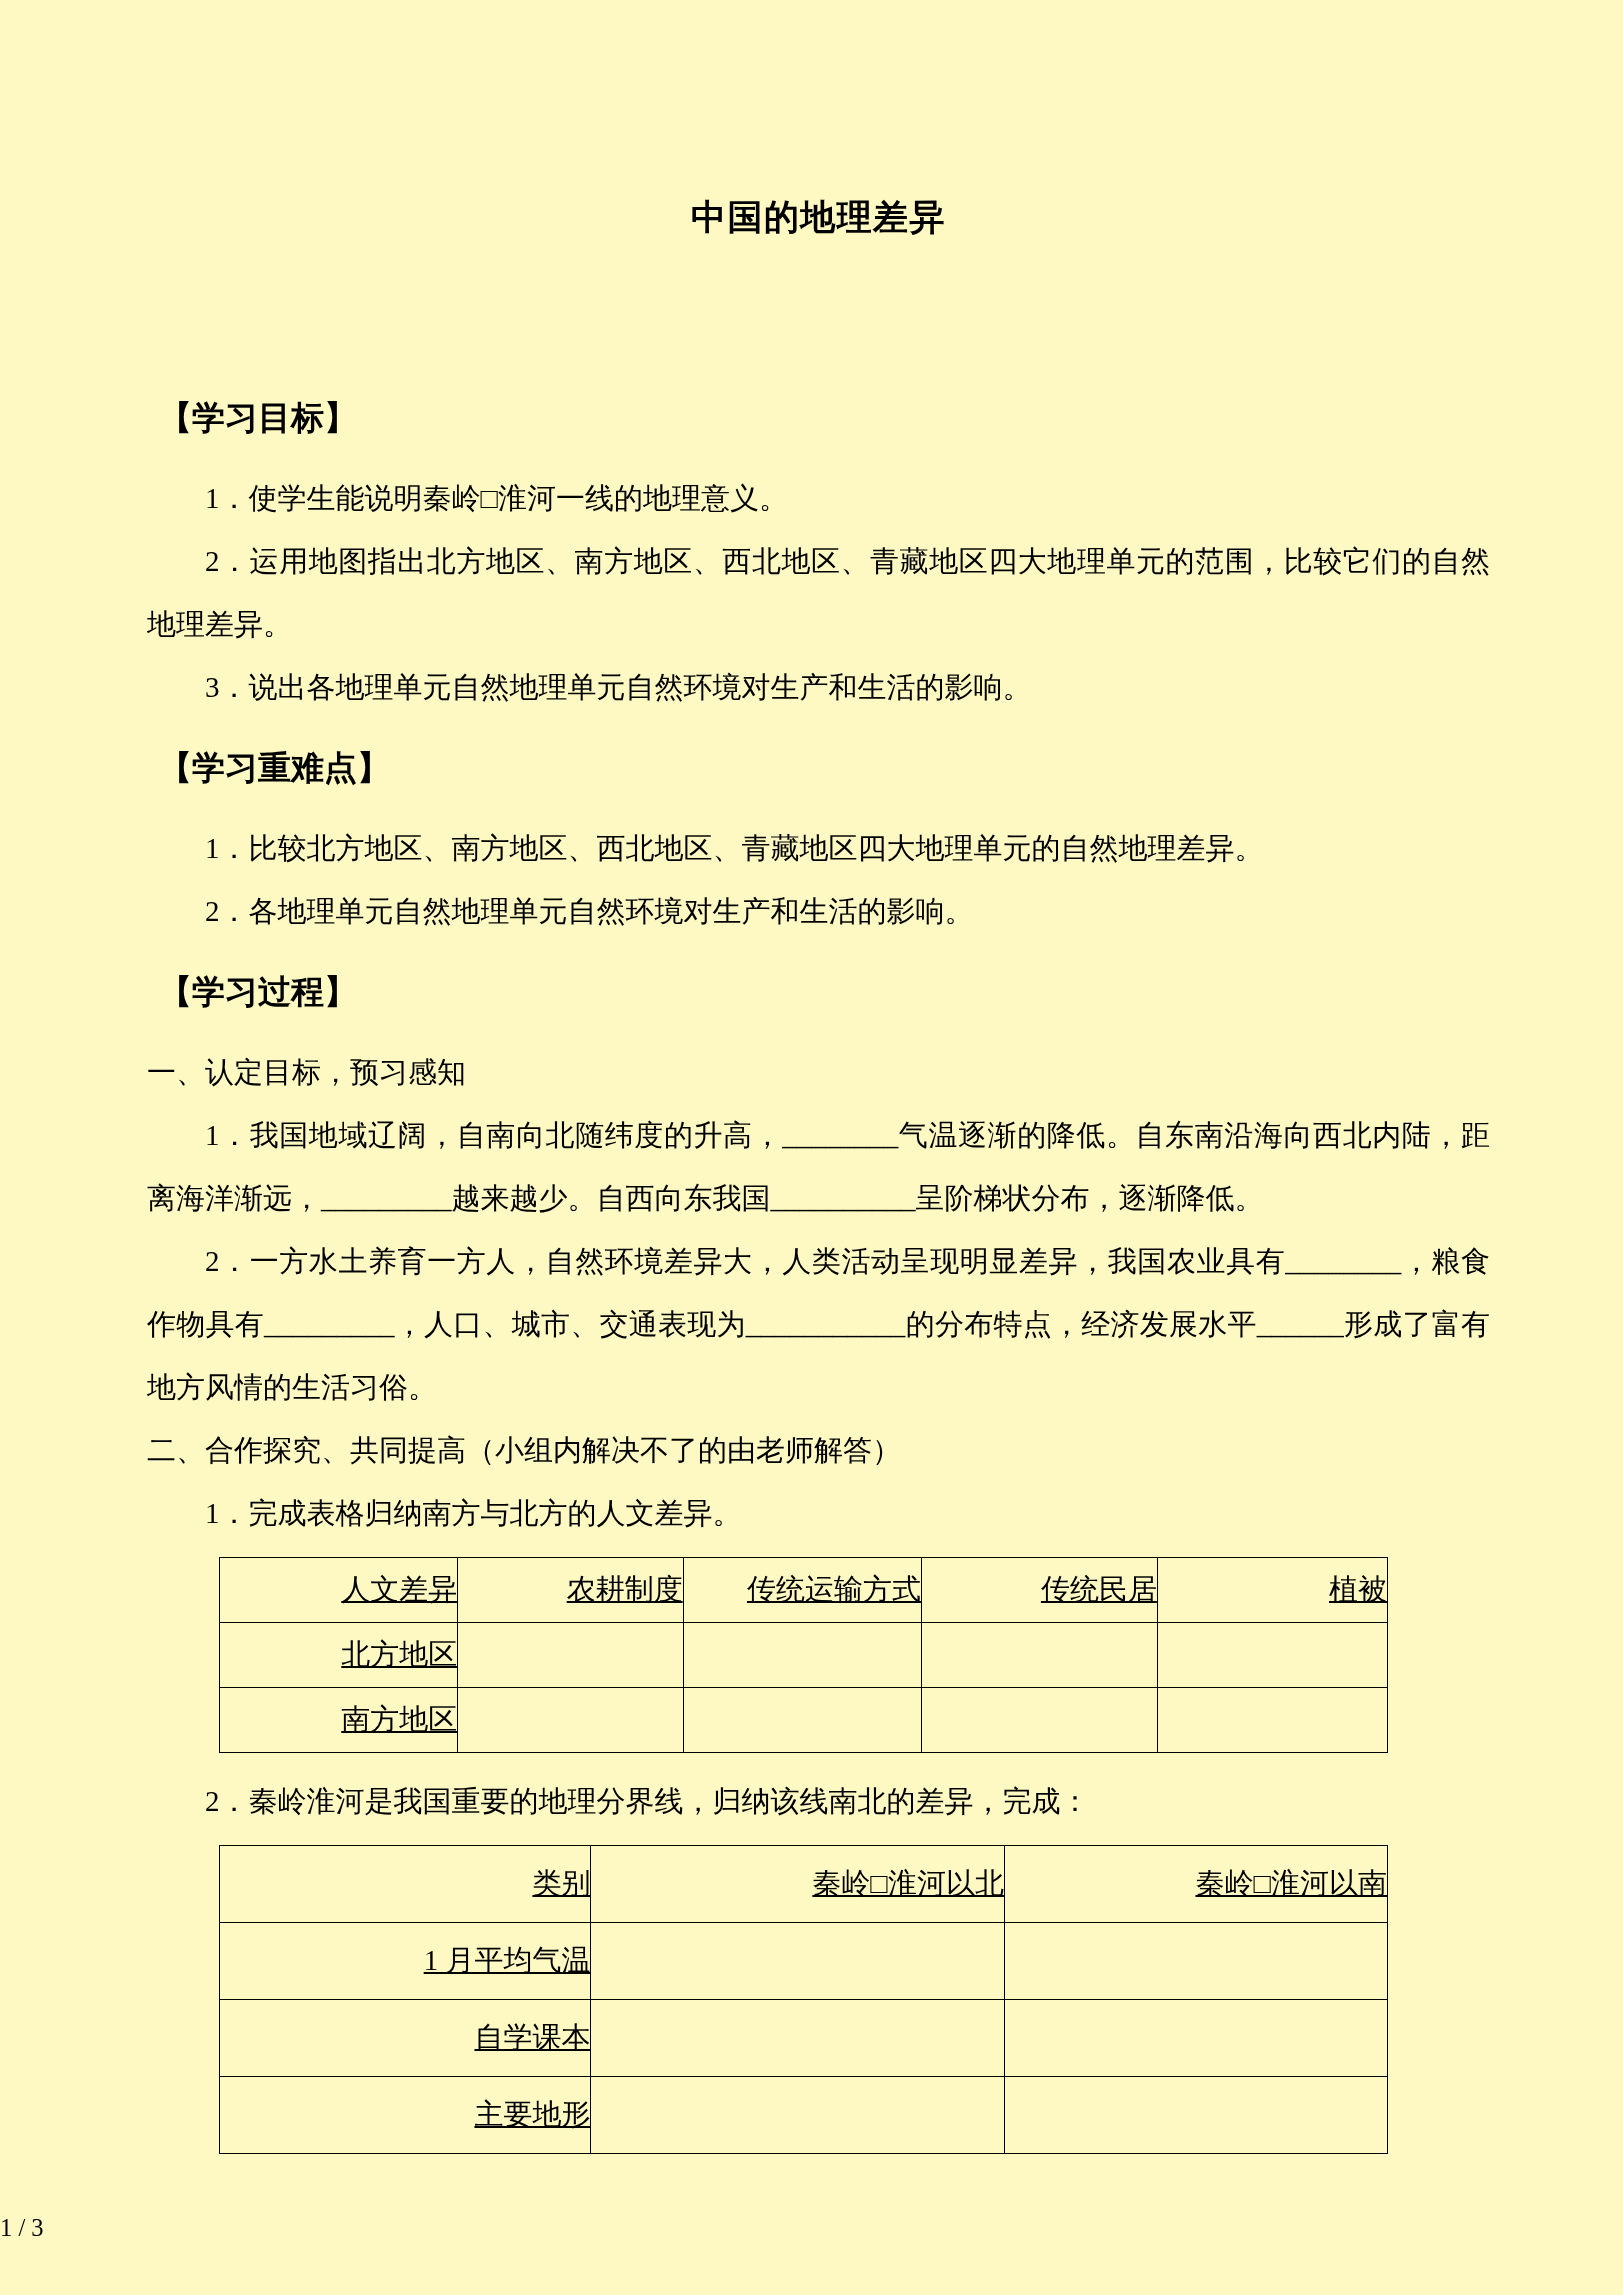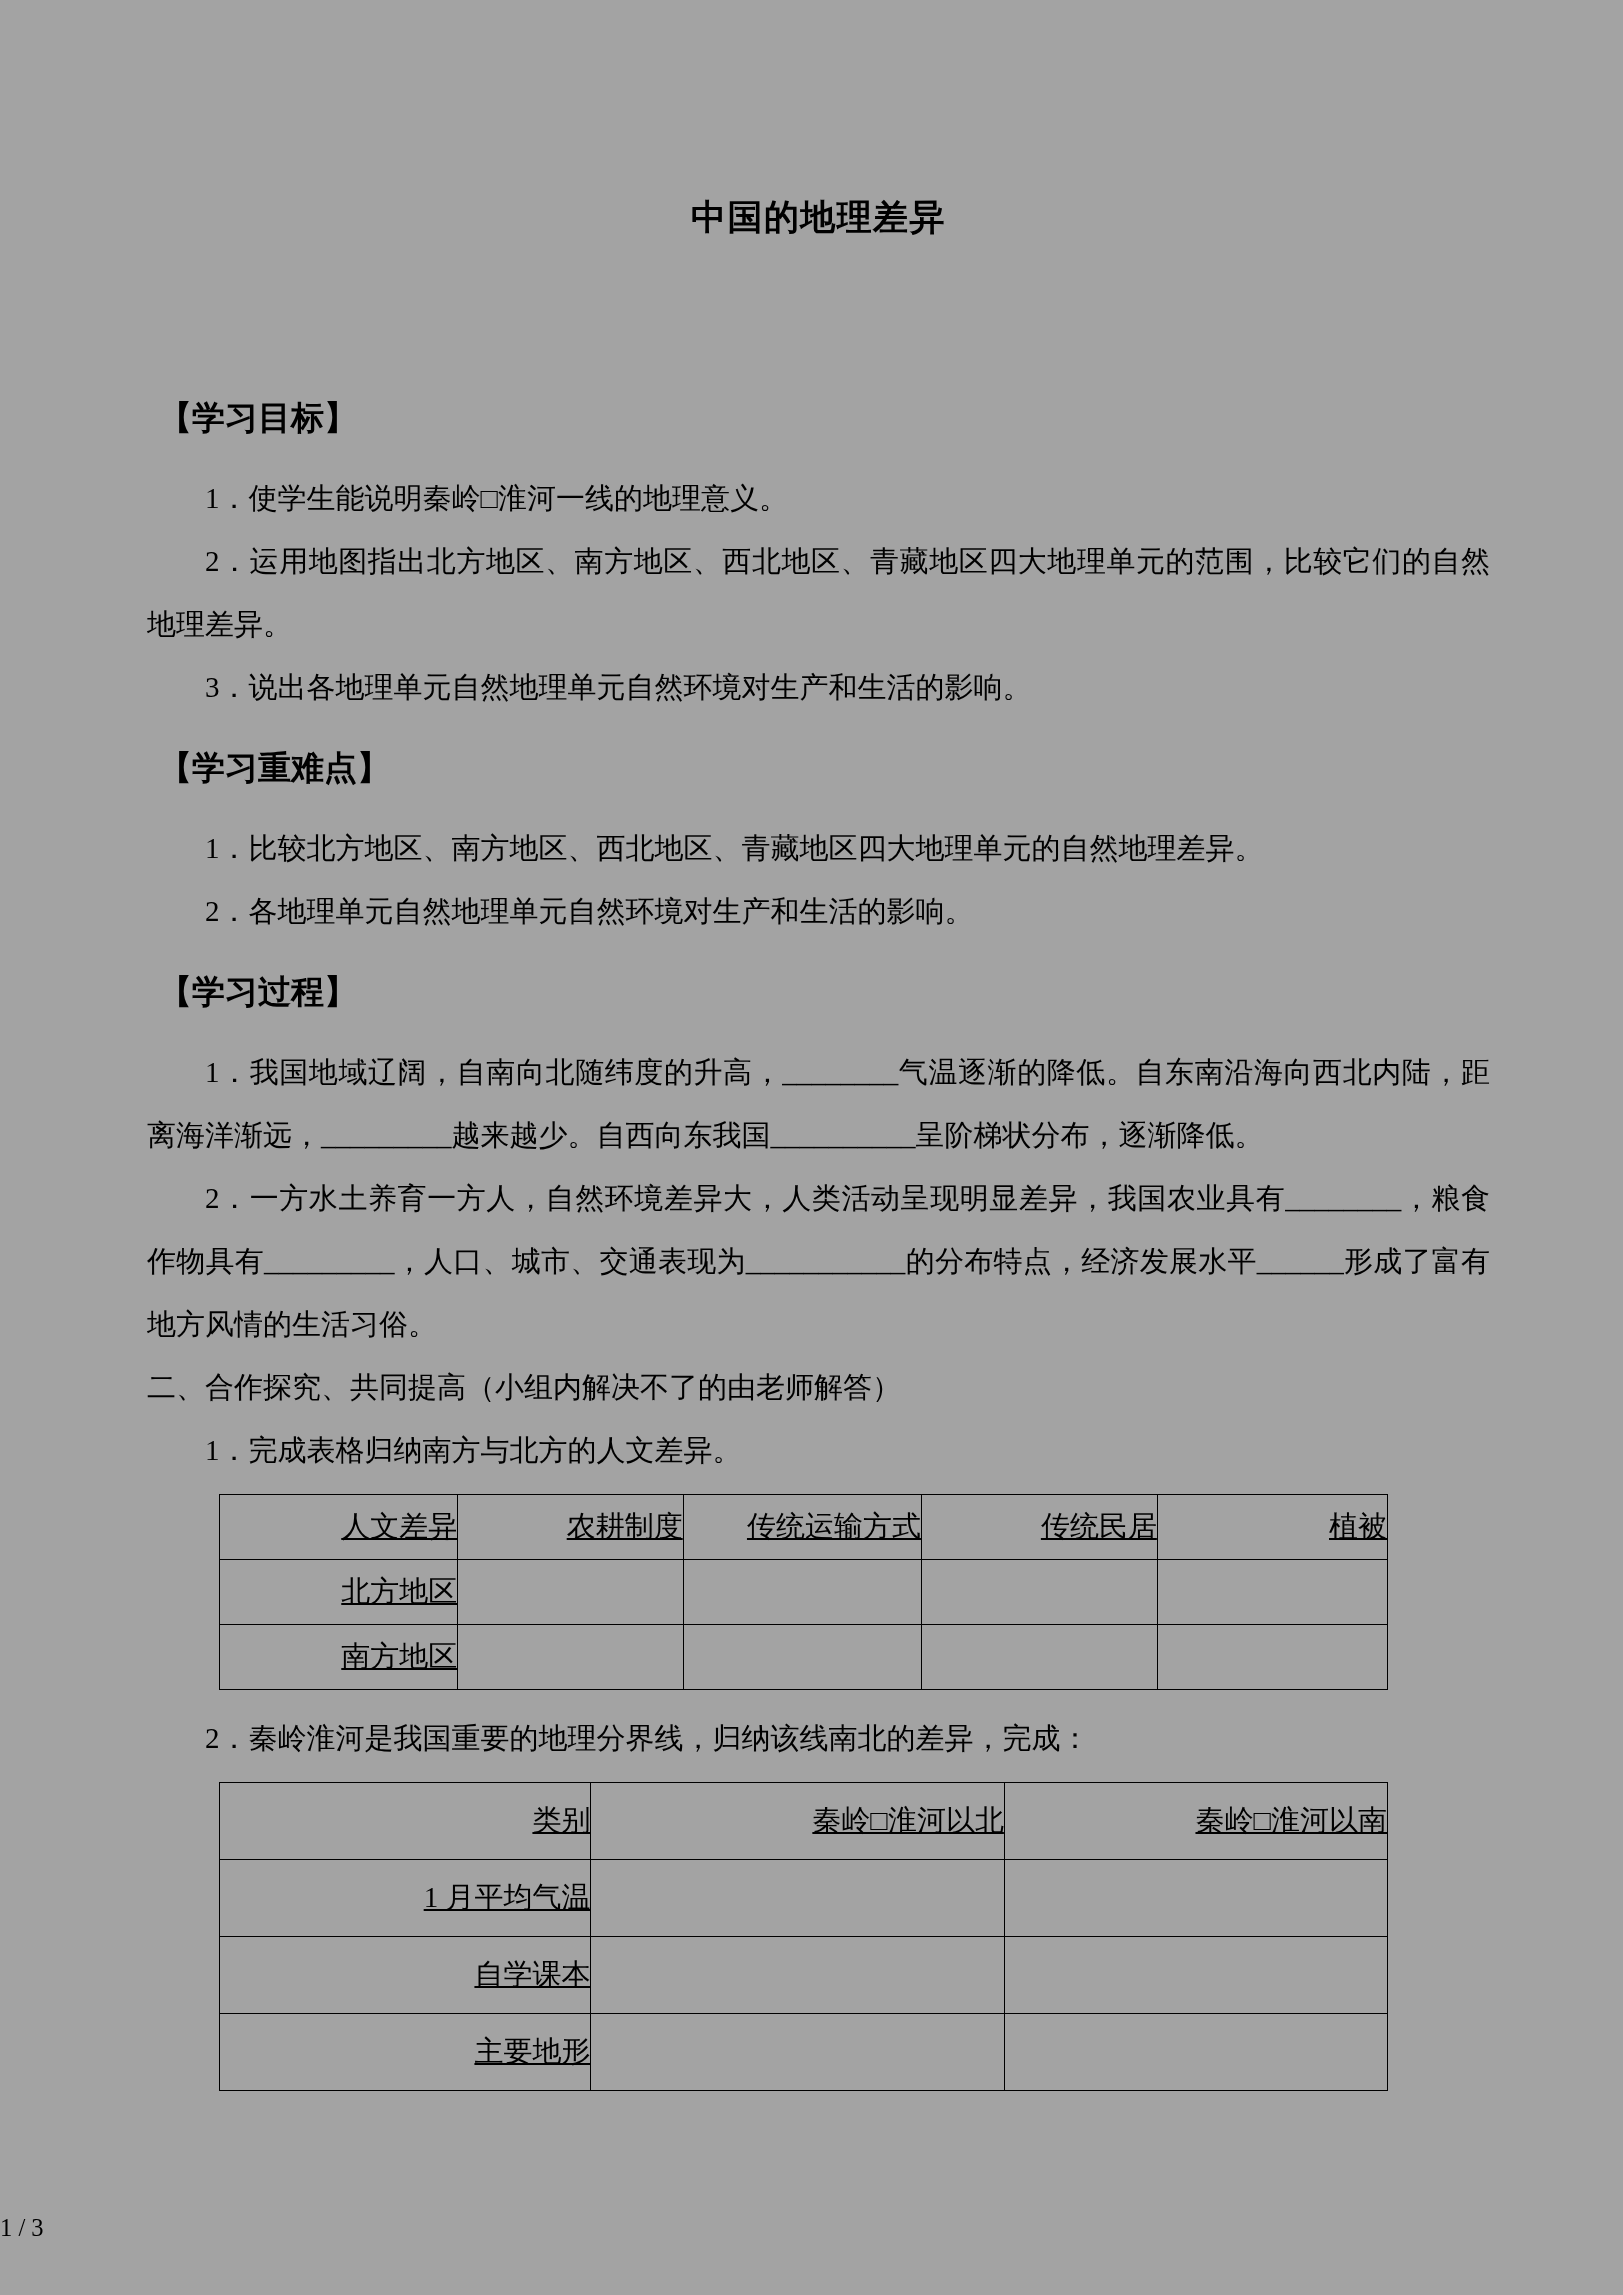--- a/index.html
+++ b/index.html
@@ -5,21 +5,21 @@
   html, body {
     margin: 0;
     padding: 0;
     background: #e8e8e8;
   }
   .page {
     position: relative;
     width: 1623px;
     height: 2295px;
     margin: 0 auto;
-    background: #a3a3a3;
+    background: #fef9c3;
     font-family: "Liberation Serif", "DejaVu Serif", serif;
     color: #000000;
     box-sizing: border-box;
     padding: 194px 133px 0 147px;
   }
   .doc-title {
     text-align: center;
     font-size: 35px;
     font-weight: bold;
     margin: 0 0 140px 0;
@@ -95,20 +95,21 @@
 
   <div>
     <h2 class="section-heading">【学习重难点】</h2>
     <p class="body-par indent">1．比较北方地区、南方地区、西北地区、青藏地区四大地理单元的自然地理差异。</p>
     <p class="body-par indent">2．各地理单元自然地理单元自然环境对生产和生活的影响。</p>
   </div>
 
   <div>
     <h2 class="section-heading">【学习过程】</h2>
 
+    <p class="body-par no-indent">一、认定目标，预习感知</p>
     <p class="body-par indent">1．我国地域辽阔，自南向北随纬度的升高，________气温逐渐的降低。自东南沿海向西北内陆，距离海洋渐远，_________越来越少。自西向东我国__________呈阶梯状分布，逐渐降低。</p>
     <p class="body-par indent">2．一方水土养育一方人，自然环境差异大，人类活动呈现明显差异，我国农业具有________，粮食作物具有_________，人口、城市、交通表现为___________的分布特点，经济发展水平______形成了富有地方风情的生活习俗。</p>
 
     <p class="body-par no-indent">二、合作探究、共同提高（小组内解决不了的由老师解答）</p>
     <p class="body-par indent">1．完成表格归纳南方与北方的人文差异。</p>
 
     <table class="worksheet-table t1">
       <colgroup>
         <col class="c0">
           <col class="c1">

